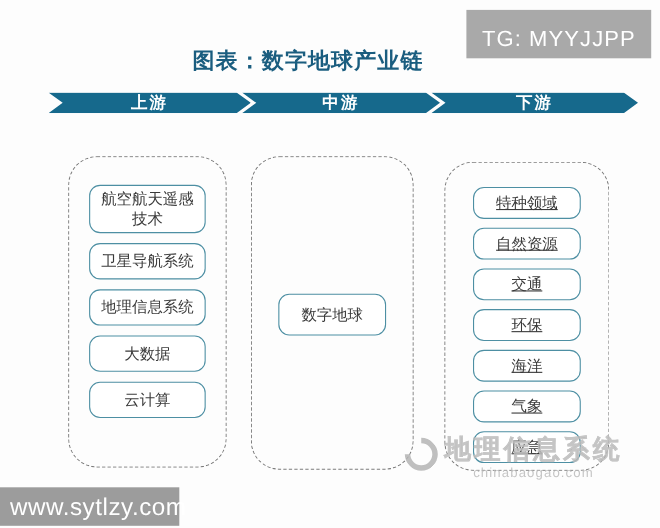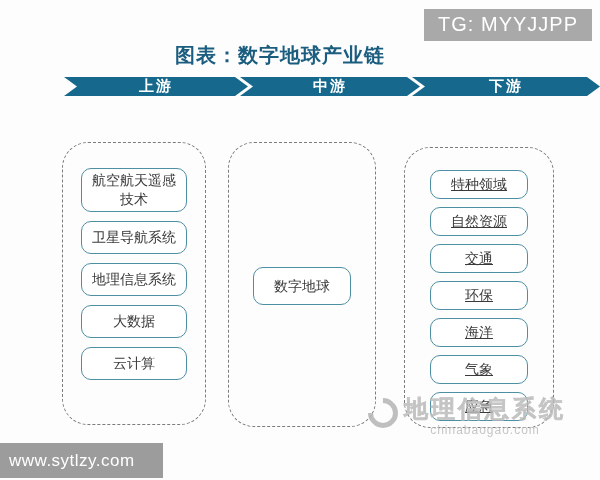--- a/index.html
+++ b/index.html
@@ -16,45 +16,45 @@
 
   
   .tg-badge {
     position: absolute;
     top: 9px;
     right: 8px;
     background: #a9a9a9;
     color: #ffffff;
     font-size: 20px;
     letter-spacing: 1px;
-    padding: 4px 14px 5px 14px;
+    padding: 16px 14px 5px 14px;
   }
 
   
   .chart-title {
     position: absolute;
     top: 42px;
     left: 0;
     width: 560px;
     text-align: center;
     color: #1a5d7f;
     font-size: 20px;
     font-weight: bold;
     letter-spacing: 1px;
   }
 
   
   .band {
     position: absolute;
     top: 77px;
-    left: 40px;
+    left: 20px;
     width: 552px;
     height: 33px;
     display: flex;
-    align-items: flex-start;
+    align-items: center;
   }
   .seg {
     background: #16698c;
     color: #ffffff;
     font-size: 15px;
     font-weight: bold;
     letter-spacing: 2px;
     display: flex;
     align-items: center;
     justify-content: center;
@@ -139,21 +139,21 @@
 
   
   .url-bar {
     position: absolute;
     left: 0;
     top: 443px;
     width: 163px;
     height: 35px;
     background: #9c9c9c;
     color: #ffffff;
-    font-size: 17px;
+    font-size: 22px;
     display: flex;
     align-items: center;
     padding-left: 9px;
     letter-spacing: 0.5px;
   }
 </style>
 </head>
 <body>
 
 <div class="canvas">

